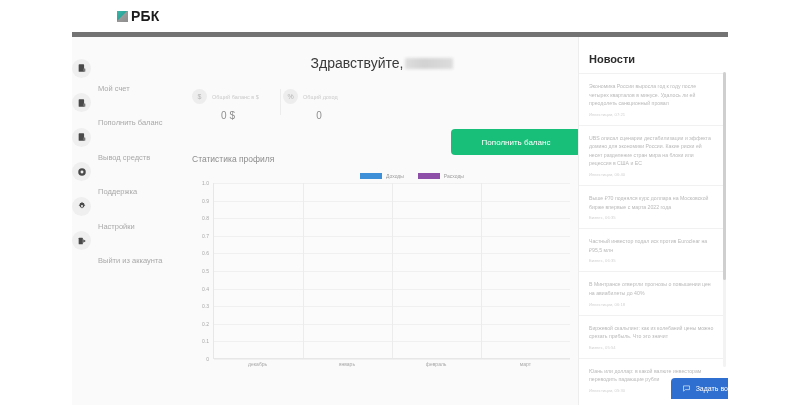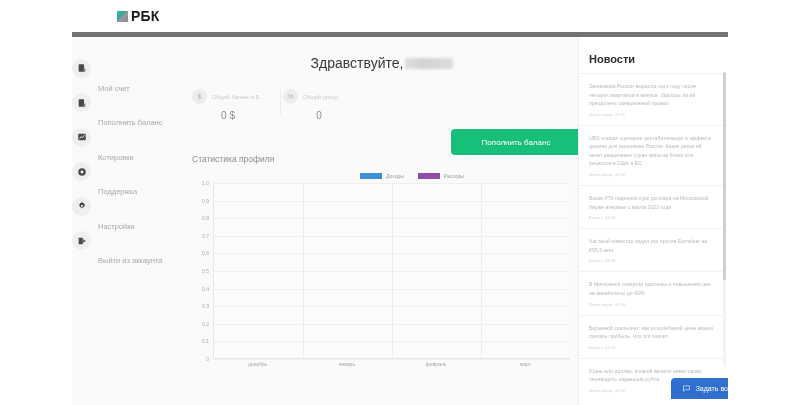--- a/index.html
+++ b/index.html
@@ -166,25 +166,25 @@
           <svg viewBox="0 0 24 24">
               <rect x="4" y="3" width="13" height="18" rx="1.5"></rect>
               <rect x="15" y="13" width="5" height="8" rx="1" fill="#777"></rect>
             </svg>
         </span>
         <span class="side-label">Пополнить баланс</span>
       </div>
       <div class="side-item">
         <span class="side-ico">
           <svg viewBox="0 0 24 24">
-              <rect x="3" y="4" width="18" height="16" rx="2"></rect>
-              <polyline points="6,16 10,11 13,14 18,7" fill="none" stroke="#fff" stroke-width="2"></polyline>
-            </svg>
-        </span>
-        <span class="side-label">Котировки</span>
+              <rect x="4" y="3" width="13" height="18" rx="1.5"></rect>
+              <rect x="15" y="13" width="5" height="8" rx="1" fill="#777"></rect>
+            </svg>
+        </span>
+        <span class="side-label">Вывод средств</span>
       </div>
       <div class="side-item">
         <span class="side-ico">
           <svg viewBox="0 0 24 24">
               <circle cx="12" cy="12" r="9"></circle>
               <circle cx="12" cy="12" r="3.5" fill="#efefef"></circle>
             </svg>
         </span>
         <span class="side-label">Поддержка</span>
       </div>

